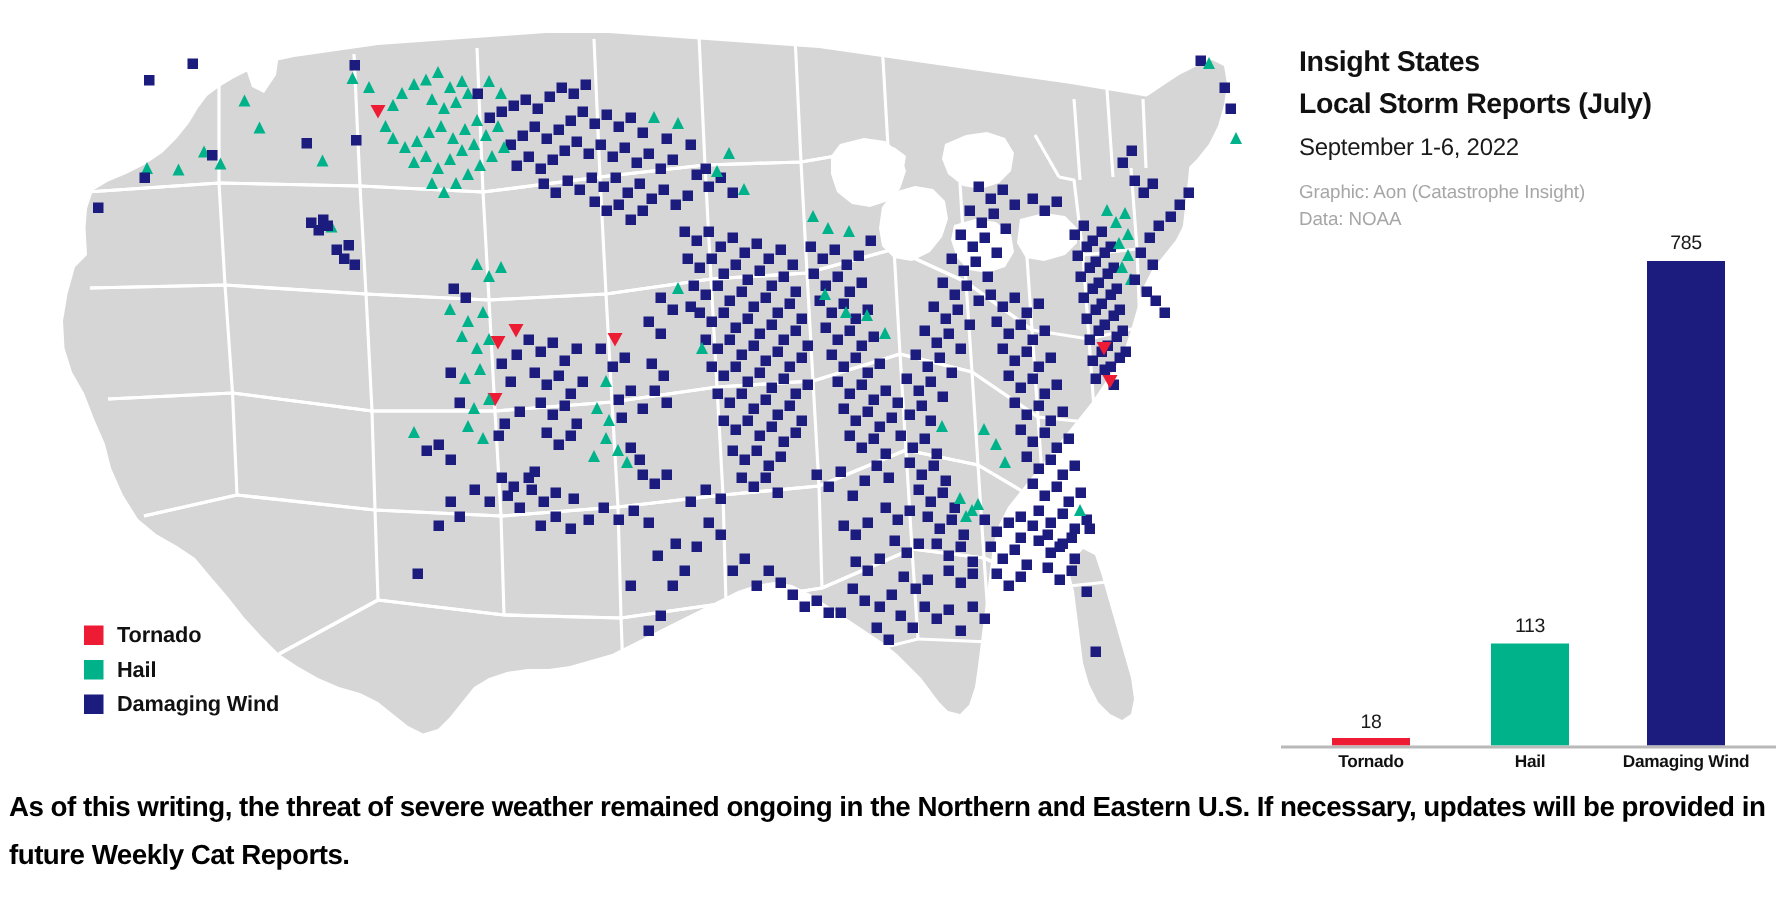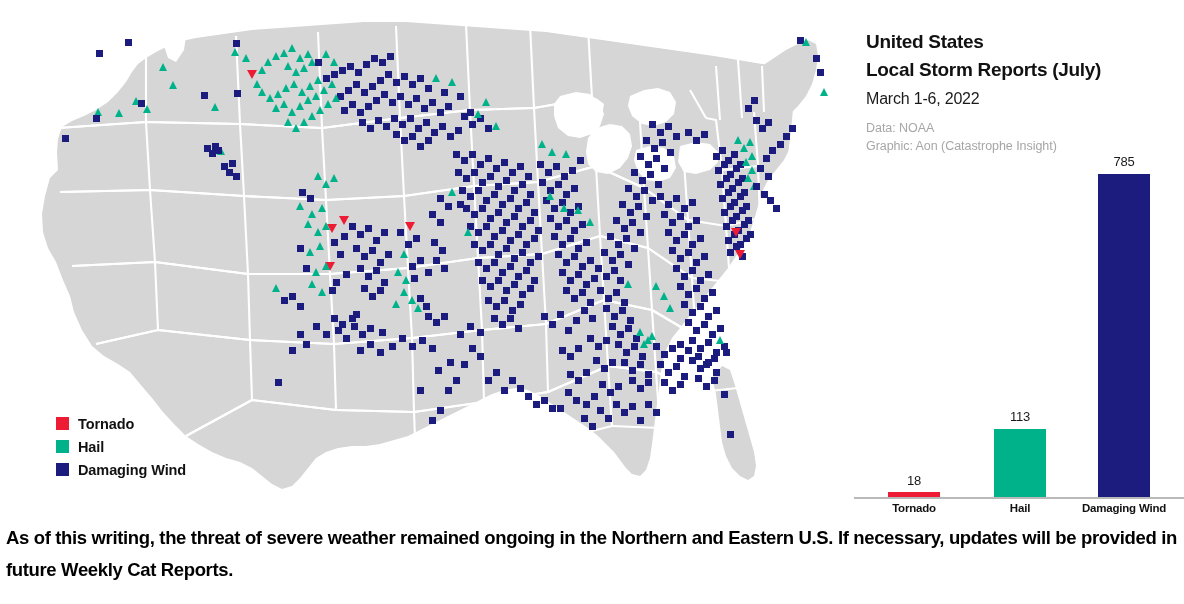--- a/index.html
+++ b/index.html
@@ -991,26 +991,26 @@
         <span class="legend-swatch" style="background:#1B1C7E"></span>
         <span class="legend-label">Damaging Wind</span>
       </div>
     </div>
 
   </div>
 
   <div id="right-panel">
 
     <div id="title-block">
-      <div class="title-line">United States</div>
+      <div class="title-line">Insight States</div>
       <div class="title-line">Local Storm Reports (July)</div>
-      <div id="subtitle">March 1-6, 2022</div>
+      <div id="subtitle">September 1-6, 2022</div>
       <div id="credits">
+        <div class="credit-line">Graphic: Aon (Catastrophe Insight)</div>
         <div class="credit-line">Data: NOAA</div>
-        <div class="credit-line">Graphic: Aon (Catastrophe Insight)</div>
       </div>
     </div>
 
     <div id="bar-chart">
       <div id="bars-area">
 
         <div class="bar-group" style="left:34px;">
           <div class="bar-value" style="bottom:9px;">18</div>
           <div class="bar-rect" style="height:5px;background:#ED1B34;"></div>
         </div>

